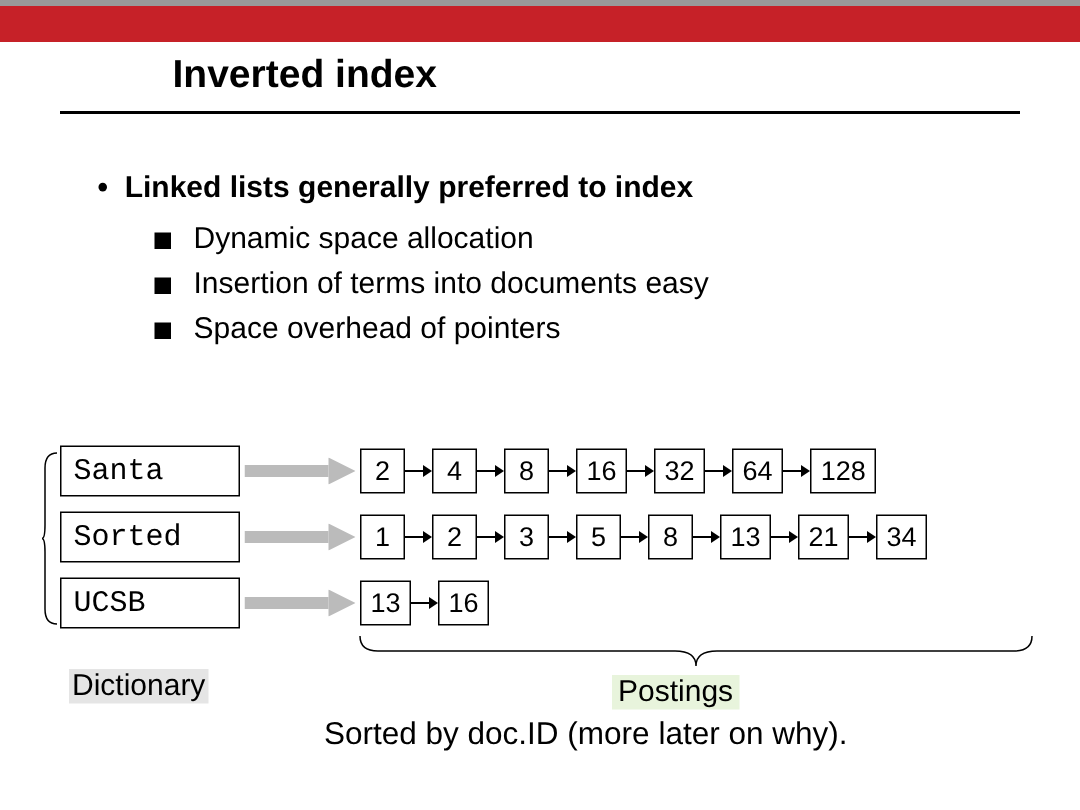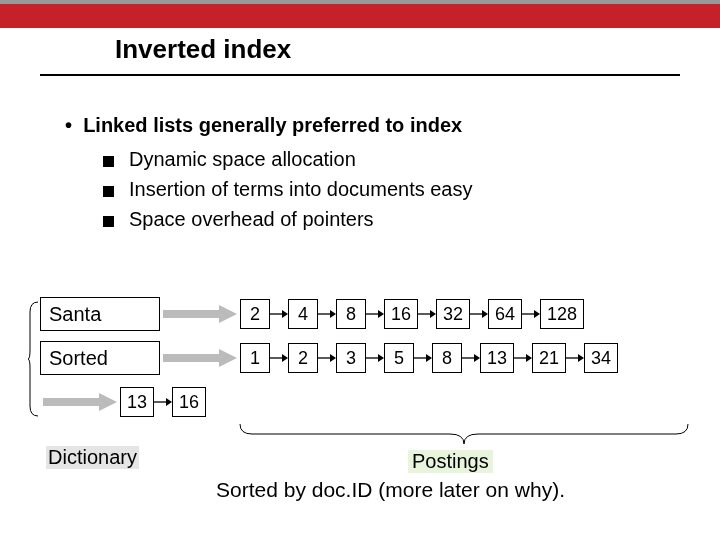--- a/index.html
+++ b/index.html
@@ -80,21 +80,21 @@
     align-items: center;
     height: 44px;
   }
   .term {
     width: 120px;
     height: 34px;
     border: 1.5px solid #000;
     display: flex;
     align-items: center;
     padding-left: 8px;
-    font-family: Liberation Sans, sans-serif;
+    font-family: Liberation Mono, monospace;
     font-size: 20px;
     background: #fff;
   }
   .big-arrow {
     width: 80px;
     display: flex;
     align-items: center;
     justify-content: center;
   }
   .postings-row {
@@ -298,20 +298,21 @@
         <div class="small-arrow">
           <svg width="18" height="12">
             <line x1="0" y1="6" x2="12" y2="6" stroke="#000" stroke-width="1.3"></line>
             <polygon points="12,2 18,6 12,10" fill="#000"></polygon>
           </svg>
         </div>
         <div class="node">34</div>
       </div>
   </div>
   <div class="row">
+    <div class="term">UCSB</div>
     <div class="big-arrow">
       <svg width="74" height="18">
           <rect x="0" y="5" width="56" height="8" fill="#bbb"></rect>
           <polygon points="56,0 74,9 56,18" fill="#bbb"></polygon>
         </svg>
     </div>
     <div class="postings-row" id="p2">
         <div class="node">13</div>
         <div class="small-arrow">
           <svg width="18" height="12">

